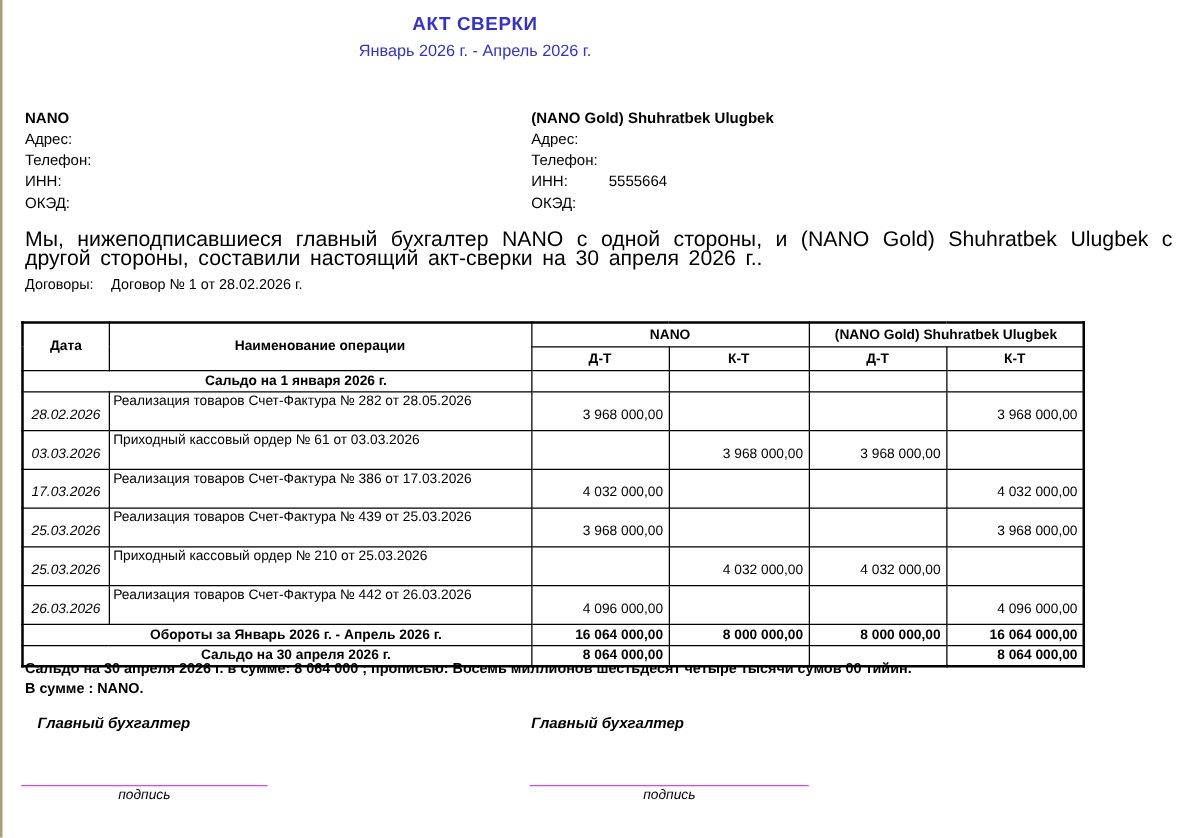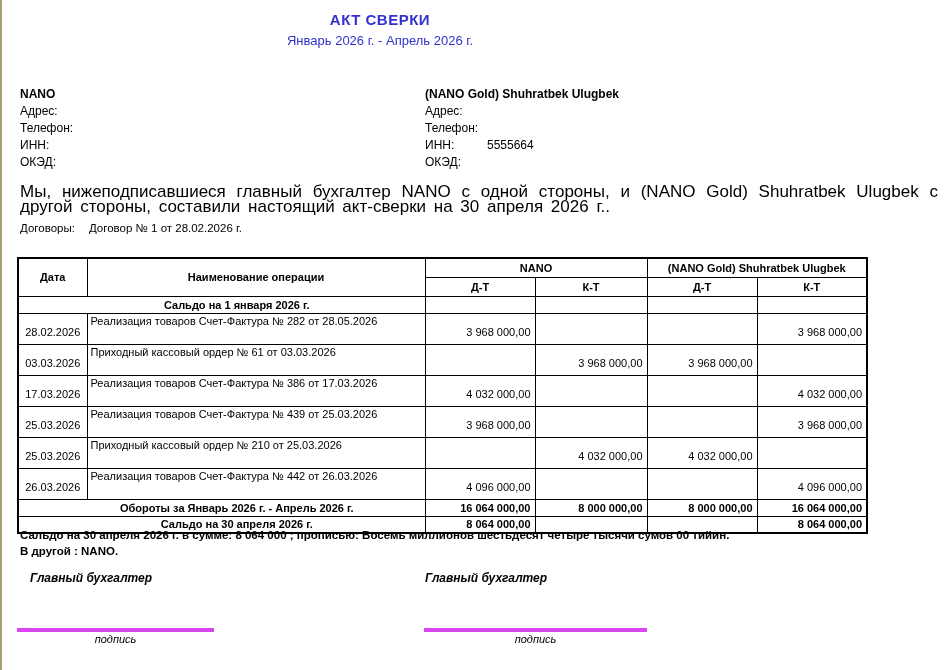--- a/index.html
+++ b/index.html
@@ -24,32 +24,32 @@
   .contracts-label { margin-right:14px; }
 
   .tbl-wrap { position:absolute; top:257px; left:17px; }
   table { border-collapse:collapse; table-layout:fixed; width:811px; font-size:11px; border:2px solid #000; }
   td, th { border:1px solid #000; overflow:hidden; }
   th { font-weight:bold; text-align:center; vertical-align:middle; }
   .hrow { height:19px; }
   .srow { height:17px; }
   .drow td { height:31px; }
   .trow { height:17px; }
-  td.c-date { text-align:center; vertical-align:bottom; padding-bottom:6px; }
+  td.c-date { text-align:center; vertical-align:bottom; padding-bottom:6px;font-style:italic; }
   td.c-op { text-align:left; vertical-align:top; padding:1px 3px 0 3px; }
   td.c-amt { text-align:right; vertical-align:bottom; padding:0 4px 6px 0; }
   .srow td, .trow td { font-weight:bold; }
   td.c-label { text-align:center; vertical-align:middle;padding-left:30px; }
   .trow td.c-amt { vertical-align:middle; padding-bottom:0; }
 
   .summary { position:absolute; top:527px; left:20px; width:918px; font-size:11.5px; font-weight:bold; line-height:16px; }
   .sig-title { position:absolute; top:571px; font-size:12px; font-weight:bold; font-style:italic; }
   .sig-title-left { left:30px; }
   .sig-title-right { left:425px; }
-  .sig-block { position:absolute; top:628px; border-top:4px solid #d946ef; text-align:center; }
+  .sig-block { position:absolute; top:628px; border-top:1px solid #d946ef; text-align:center; }
   .sig-block-left { left:17px; width:197px; }
   .sig-block-right { left:424px; width:223px; }
   .sig-caption { font-size:11px; font-style:italic; padding-top:1px; }
 </style>
 </head>
 <body>
 
 <div class="page-edge"></div>
 
 <div class="titles">
@@ -171,21 +171,21 @@
     <td class="c-amt"></td>
     <td class="c-amt"></td>
     <td class="c-amt">8 064 000,00</td>
   </tr>
 </tbody>
     </table>
 </div>
 
 <div class="summary">
   <div>Сальдо на 30 апреля 2026 г.   в сумме: 8 064 000 ; прописью: Восемь миллионов шестьдесят четыре тысячи сумов 00 тийин.</div>
-  <div>В другой : NANO.</div>
+  <div>В сумме : NANO.</div>
 </div>
 
 <div class="sig-title sig-title-left">Главный бухгалтер</div>
 <div class="sig-title sig-title-right">Главный бухгалтер</div>
 
 <div class="sig-block sig-block-left">
   <div class="sig-caption">подпись</div>
 </div>
 <div class="sig-block sig-block-right">
   <div class="sig-caption">подпись</div>

